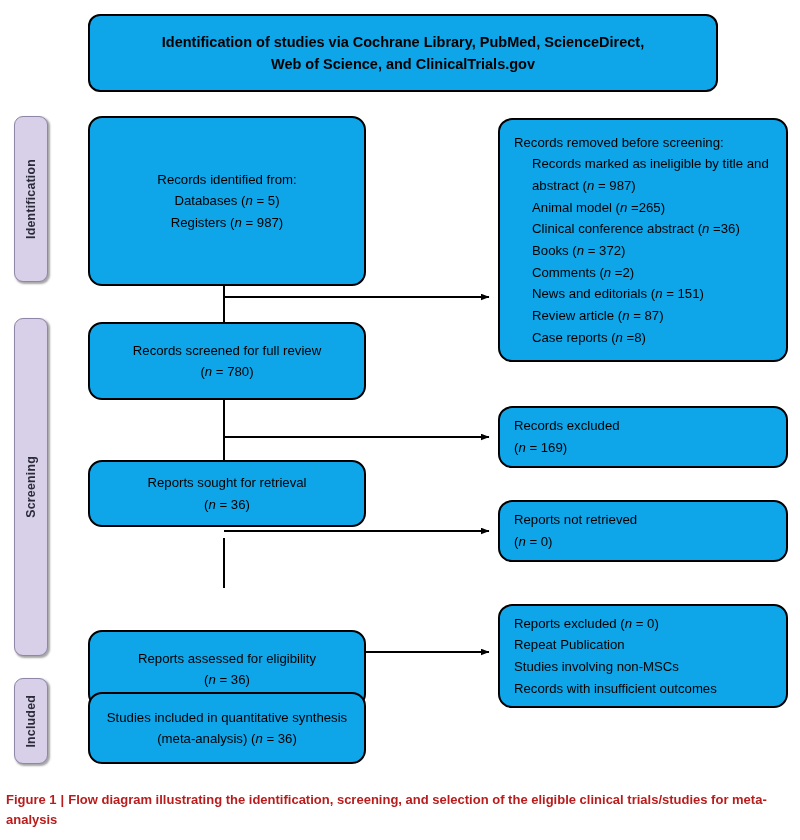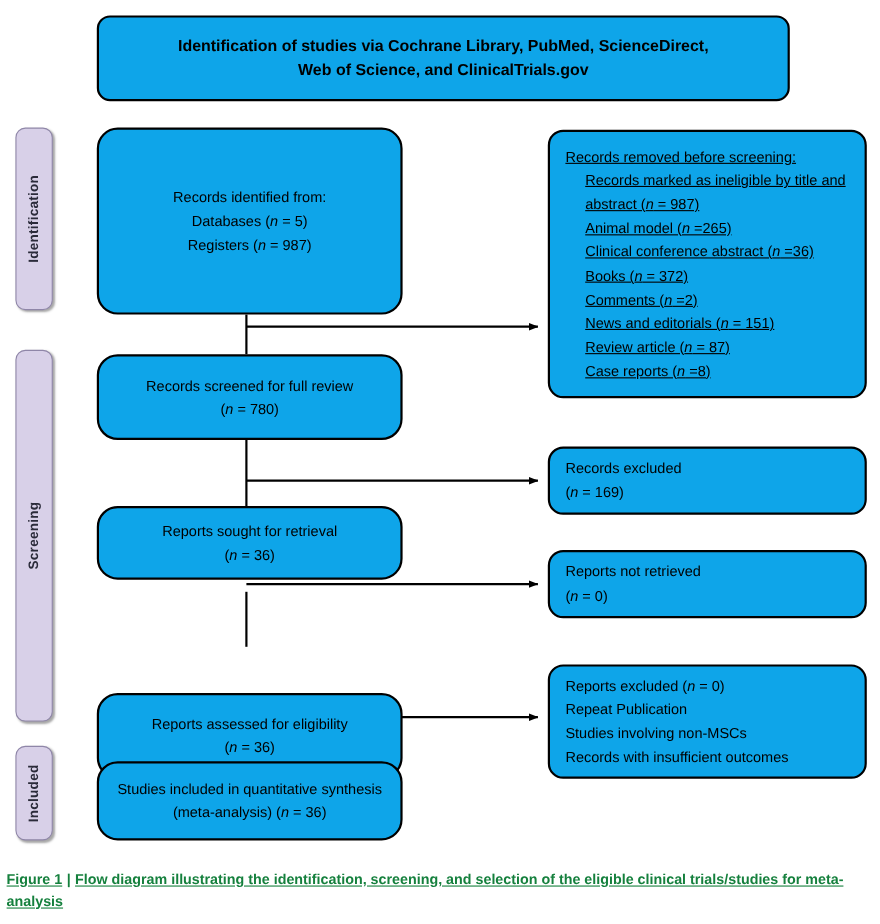--- a/index.html
+++ b/index.html
@@ -56,40 +56,39 @@
     font-size: 14.5px;
     line-height: 1.55;
     border-radius: 12px;
   }
   .box-title .line { display: block; }
 
   .box-center {
     align-items: center;
     font-size: 13.2px;
     line-height: 1.6;
-    border-radius: 19px;
   }
   .box-left {
     text-align: left;
     align-items: flex-start;
     font-size: 13.2px;
     line-height: 1.64;
     padding-left: 14px;
     padding-right: 8px;
   }
 
   
   #node-identified   { left: 88px;  top: 116px; width: 278px; height: 170px; }
   #node-screened     { left: 88px;  top: 322px; width: 278px; height: 78px;  }
   #node-sought       { left: 88px;  top: 460px; width: 278px; height: 67px;  }
   #node-assessed     { left: 88px;  top: 588px; width: 278px; height: 78px; margin-top: 42px;  }
   #node-included     { left: 88px;  top: 692px; width: 278px; height: 72px;  }
 
   
-  #node-removed      { left: 498px; top: 118px; width: 290px; height: 244px; text-decoration: underline; }
+  #node-removed      { left: 498px; top: 118px; width: 290px; height: 244px; }
   #node-excluded1    { left: 498px; top: 406px; width: 290px; height: 62px;  }
   #node-notretrieved { left: 498px; top: 500px; width: 290px; height: 62px;  }
   #node-excluded2    { left: 498px; top: 604px; width: 290px; height: 104px;  }
 
   .line-item { display: block; white-space: nowrap; }
   .indent-1 { padding-left: 18px; }
   .ital { font-style: italic; }
 
   
   .stage-bar {
@@ -120,22 +119,21 @@
 
   
   #caption {
     position: absolute;
     left: 6px;
     top: 790px;
     width: 786px;
     font-size: 13px;
     font-weight: bold;
     line-height: 1.55;
-    color: #15803d;
-    text-decoration: underline;
+    color: #b91c1c;
   }
   #caption .cap-sep { padding: 0 4px; }
 </style>
 </head>
 <body>
 
 <div id="figure-root">
 
   <svg id="connectors" viewBox="0 0 800 840" width="800" height="840">
     <defs>

